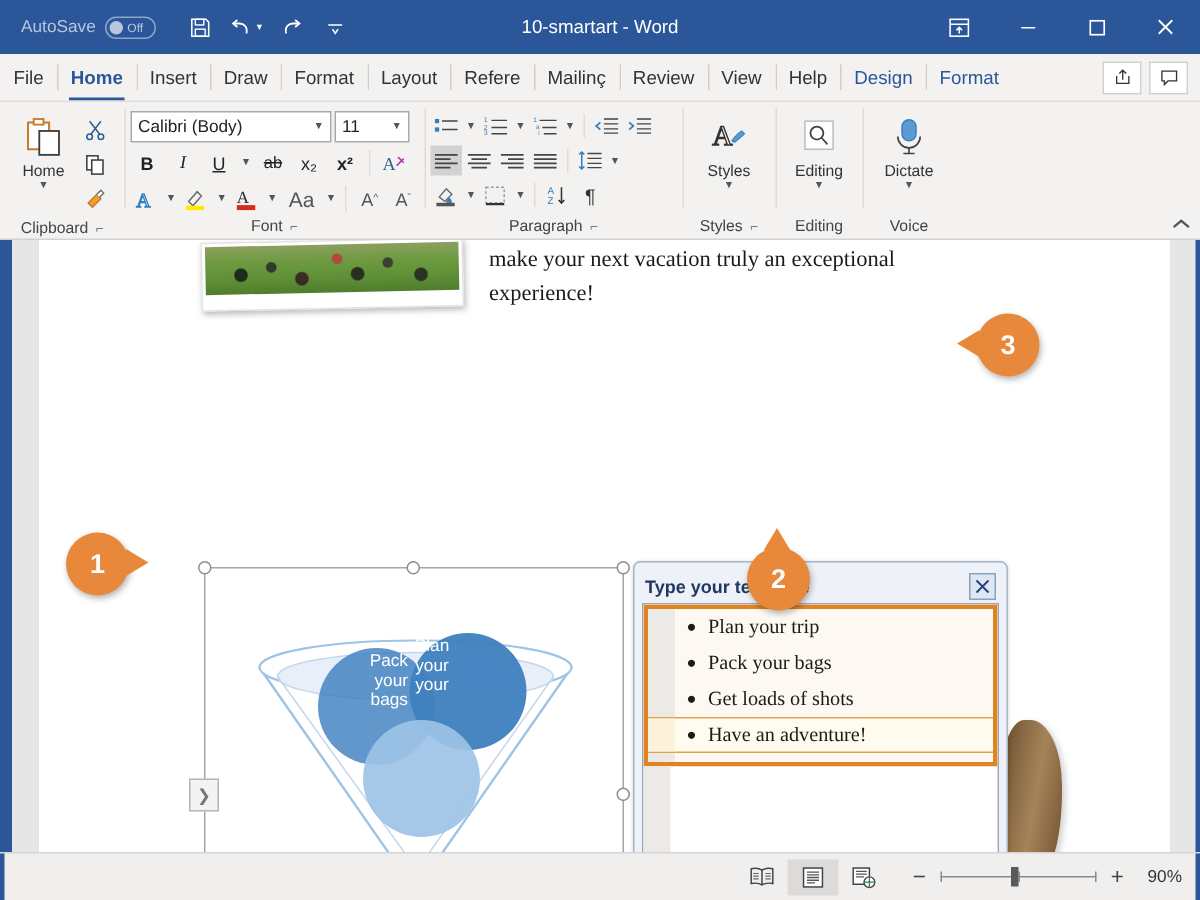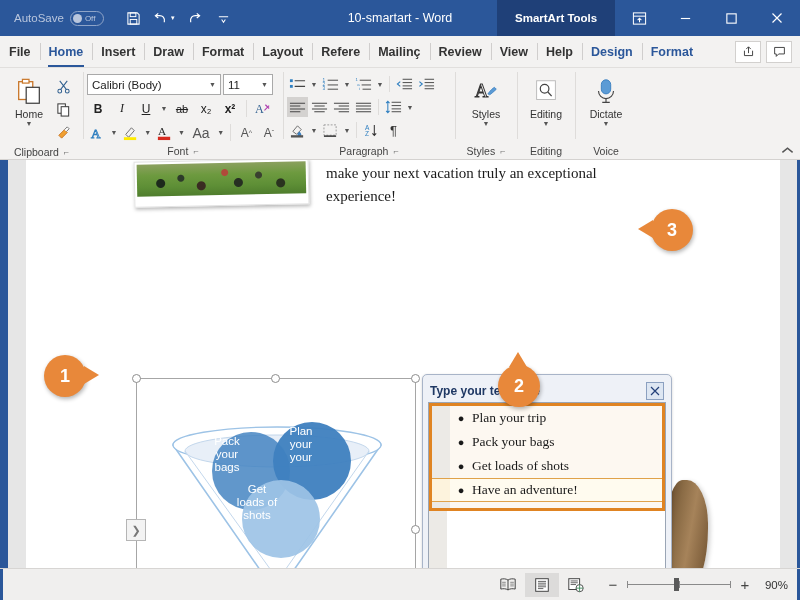--- a/index.html
+++ b/index.html
@@ -61,21 +61,21 @@
   
   .tabstrip {
     height: 32px; background: #f3f2f1;
     display: flex; align-items: stretch;
     border-bottom: 1px solid #e1dfdd;
     position: relative;
   }
   .tab {
     display: flex; align-items: center; padding: 0 9px;
     font-size: 12.5px; color: #333; position: relative;
-    white-space: nowrap; overflow: hidden; font-weight: bold;
+    white-space: nowrap; overflow: hidden;
   }
   .tab + .tab::before {
     content: ""; position: absolute; left: 0; top: 7px; bottom: 7px;
     width: 1px; background: #d0cecd;
   }
   .tab.active { color: #2b579a; font-weight: 600; }
   .tab.active::after {
     content: ""; position: absolute; left: 8px; right: 8px; bottom: 0;
     height: 2.5px; background: #2b579a;
   }
@@ -382,21 +382,20 @@
           <path d="M12.5 2.5L15.5 5l-3 2.5" fill="none" stroke="#fff" stroke-width="1.3"></path>
         </svg>
     </span>
     <span class="qat-btn">
       <svg width="13" height="13" viewBox="0 0 14 14">
           <path d="M2 5h10M5 8l2 3 2-3" fill="none" stroke="#fff" stroke-width="1.1"></path>
         </svg>
     </span>
   </div>
   <div class="title-center">10-smartart - Word</div>
-  <div class="smartart-tab">SmartArt Tools</div>
   <div class="win-ctrls">
     <span class="win-btn">
       <svg width="15" height="15" viewBox="0 0 16 16">
           <rect x="1.5" y="2" width="13" height="12" fill="none" stroke="#fff" stroke-width="1.1"></rect>
           <path d="M1.5 5.5h13" stroke="#fff" stroke-width="1.1"></path>
           <path d="M8 12V8M6 9.8L8 7.8l2 2" fill="none" stroke="#fff" stroke-width="1.1"></path>
         </svg>
     </span>
     <span class="win-btn">
       <svg width="13" height="13" viewBox="0 0 14 14">
@@ -760,34 +759,29 @@
 
         <path d="M24 42 L112 164 C116 170, 118 170, 122 164 L208 42" fill="none" stroke="#c3d7ec" stroke-width="1"></path>
 
         <path d="M109 169 h14 v12 h7 l-14 14 l-14 -14 h7 z" fill="#9dc3e6" stroke="#7fb0dd" stroke-width="0.8"></path>
 
         <circle cx="151" cy="52" r="39" fill="#3e80bf" opacity="0.95"></circle>
         <circle cx="90" cy="62" r="39" fill="#3e80bf" opacity="0.82"></circle>
         <circle cx="120" cy="110" r="39" fill="#9dc3e6" opacity="0.92"></circle>
       </svg>
 
-      <div class="cnode-txt" style="left:164px; top:46px; width:62px; margin-left:-31px;">
+      <div class="cnode-txt" style="left:151px; top:46px; width:62px; margin-left:-31px;">
         <div>Plan</div>
         <div>your</div>
         <div>your</div>
       </div>
-      <div class="cnode-txt" style="left:90px; top:56px; width:62px; margin-left:-31px;">
+      <div class="cnode-txt" style="left:104px; top:56px; width:62px; margin-left:-31px;text-align:right;">
         <div>Pack</div>
         <div>your</div>
         <div>bags</div>
-      </div>
-      <div class="cnode-txt" style="left:120px; top:104px; width:66px; margin-left:-33px;">
-        <div>Get</div>
-        <div>loads of</div>
-        <div>shots</div>
       </div>
 
       <span class="rot-handle">
         <svg width="20" height="20" viewBox="0 0 20 20">
             <circle cx="9" cy="10" r="6" fill="none" stroke="#8a8a8a" stroke-width="1.6"></circle>
             <path d="M13 5.5l2.5 2.5-2.5 2.5" fill="none" stroke="#8a8a8a" stroke-width="1.6"></path>
             <path d="M9 4.2a6 6 0 0 1 6.2 3.8" fill="none" stroke="#8a8a8a" stroke-width="1.6"></path>
           </svg>
       </span>
 

